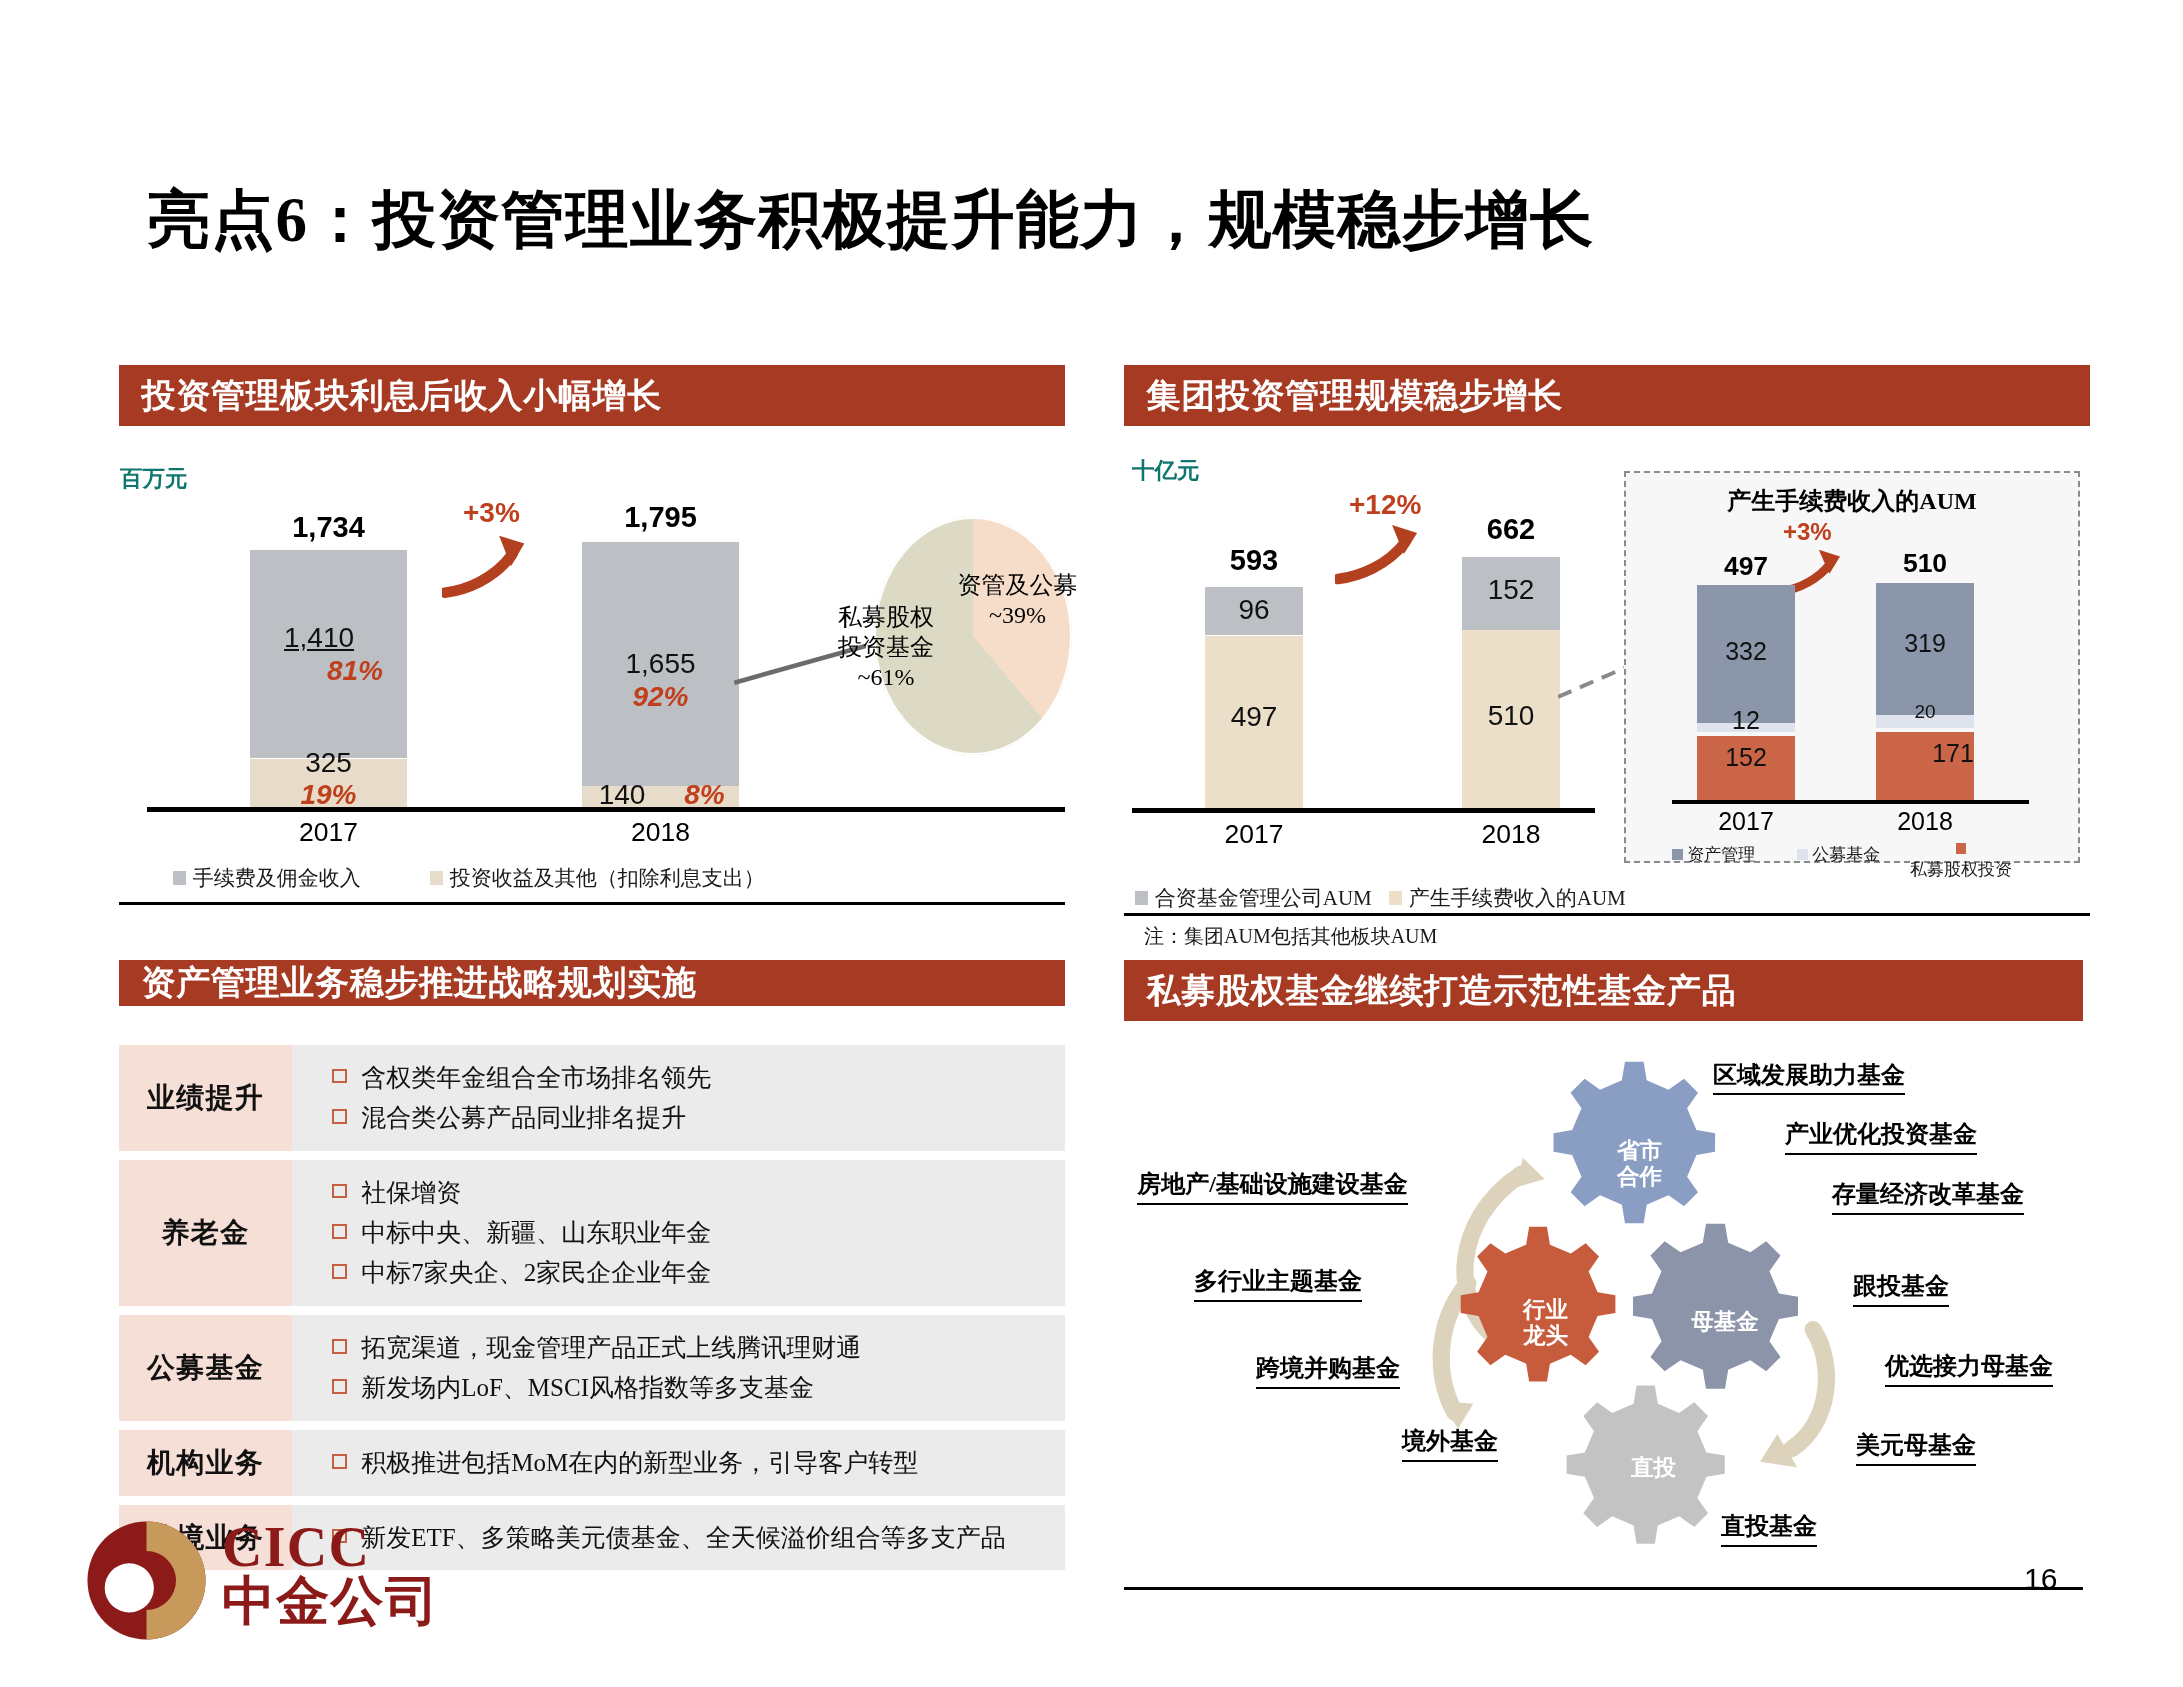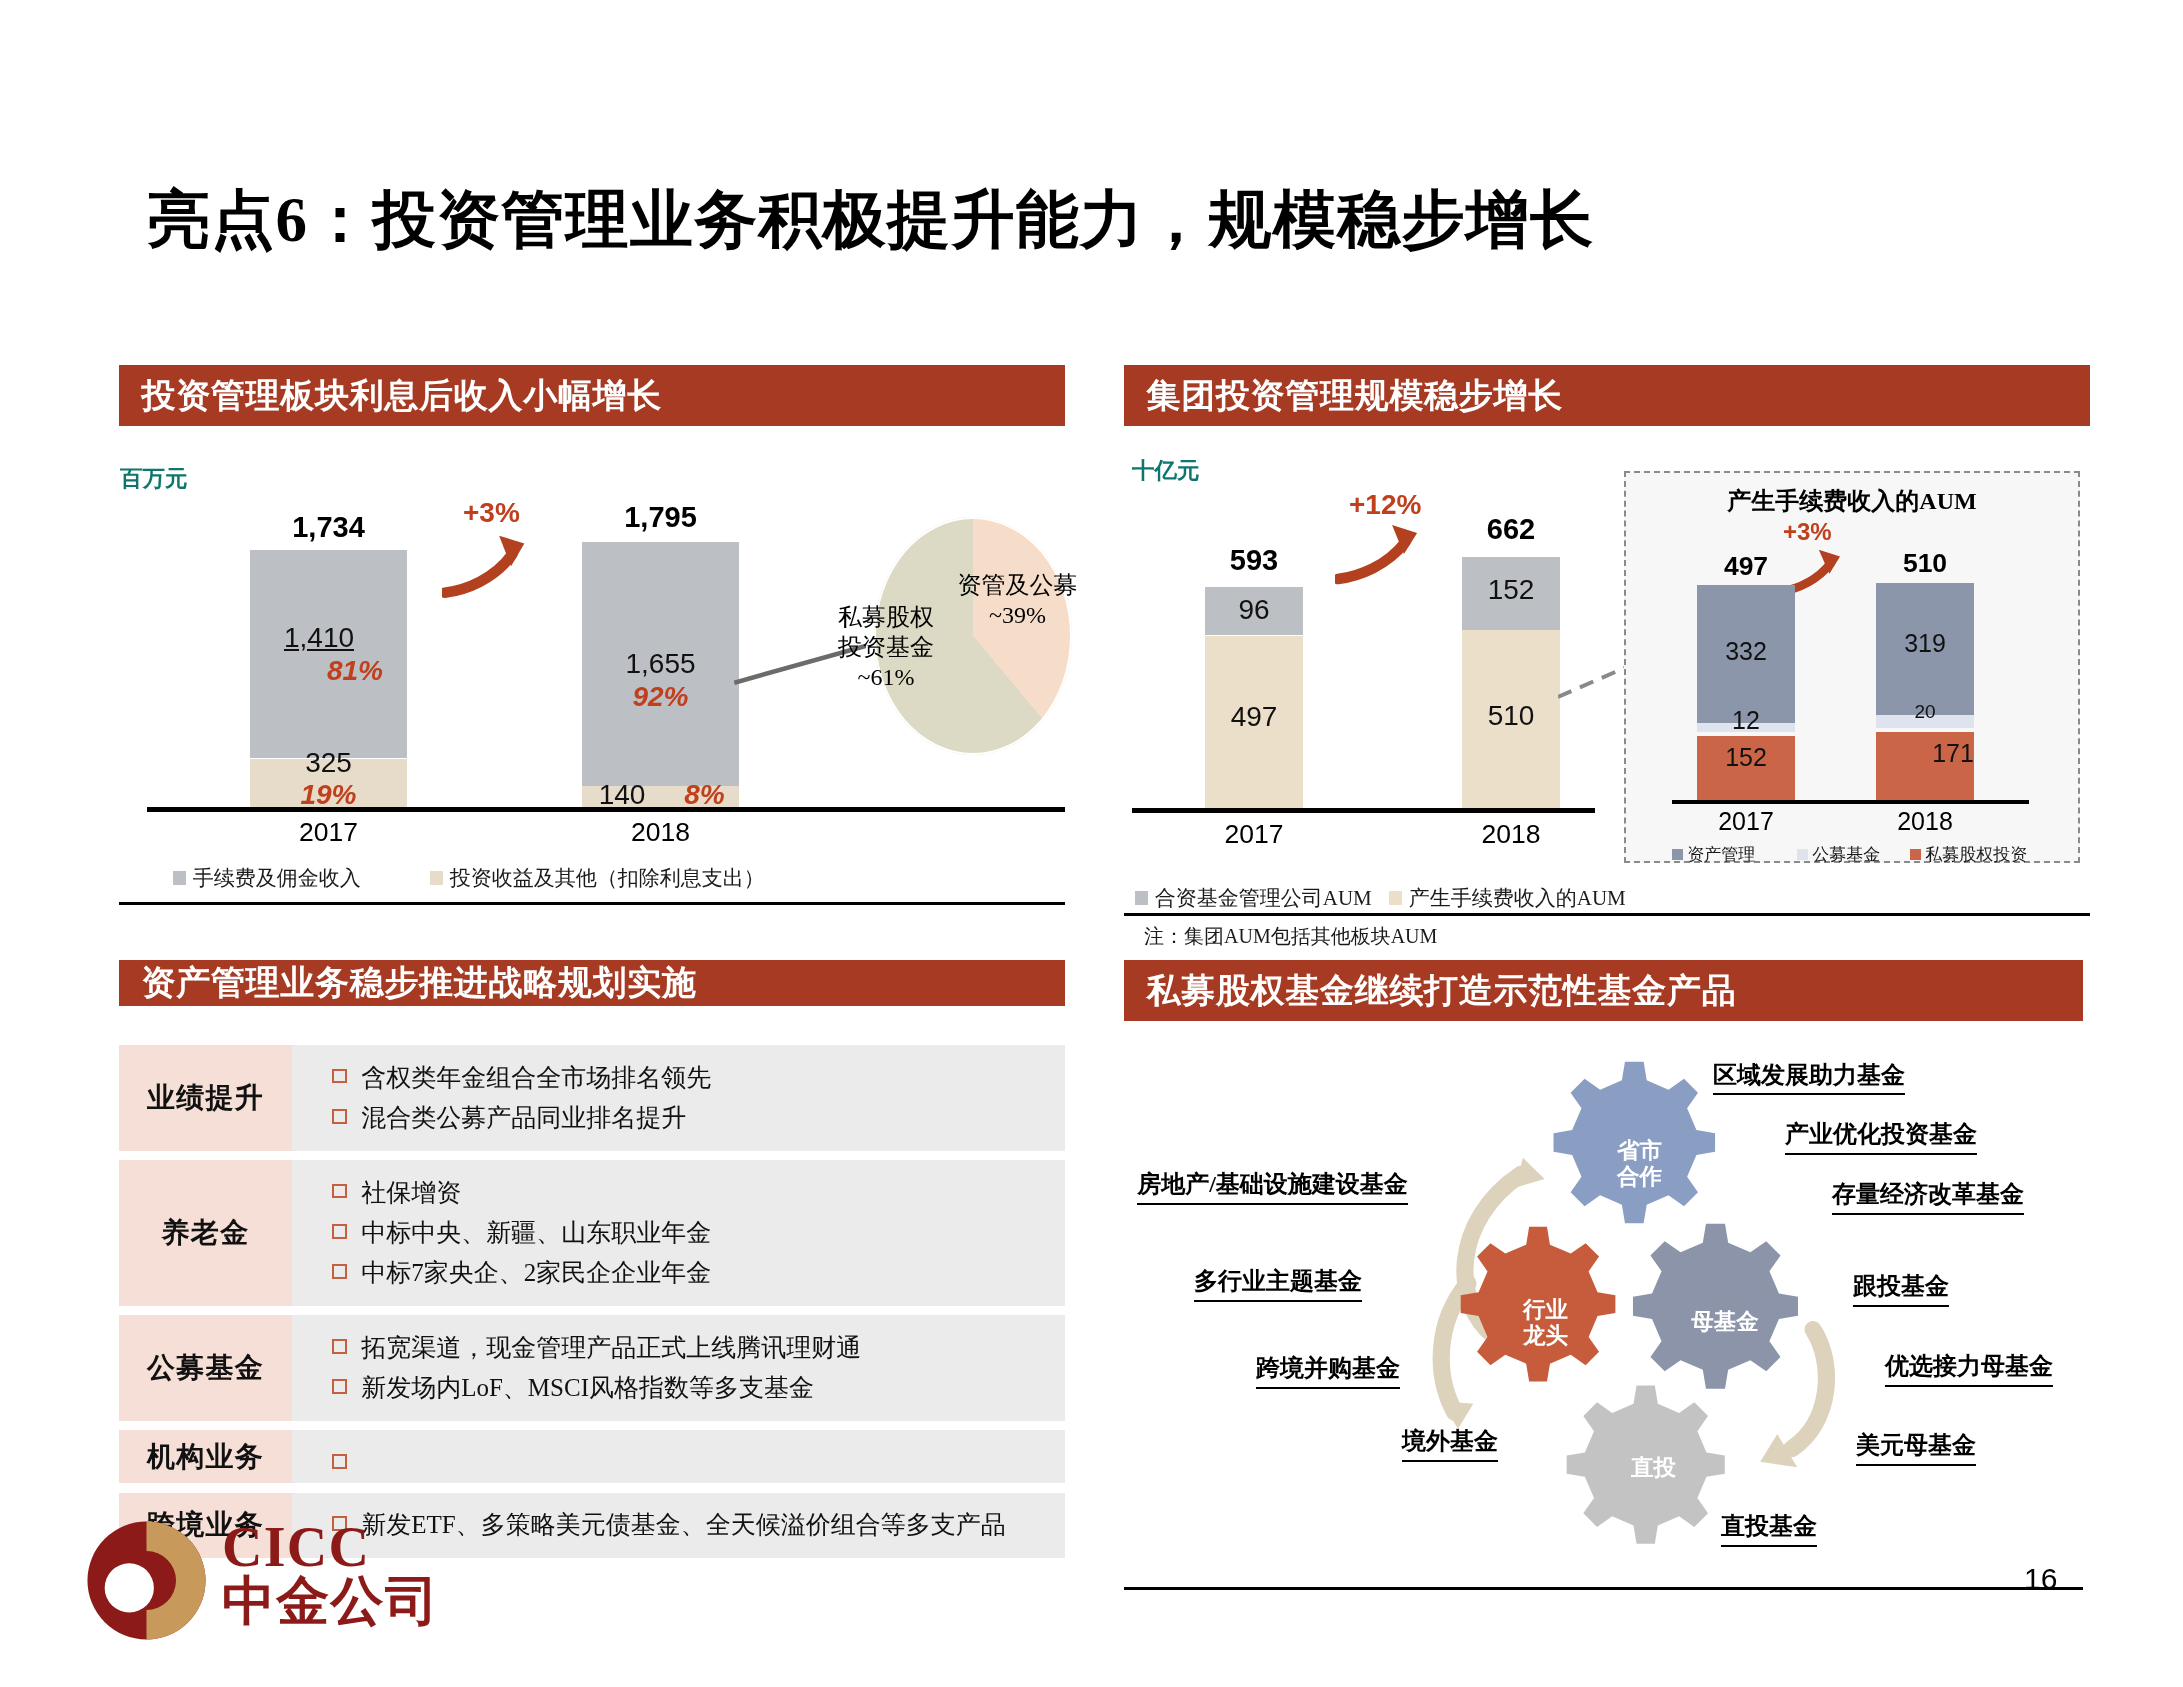--- a/index.html
+++ b/index.html
@@ -197,21 +197,21 @@
     <div class="axis-label" style="left:250px;top:334px;width:98px;font-size:25px;">2018</div>
 
     <div class="legend" style="left:46px;top:370px;font-size:17px;gap:4.6px;">
       <span class="sw" style="background:#8b96ab;width:10.6px;height:10.6px;"></span>
       <span>资产管理</span>
     </div>
     <div class="legend" style="left:171px;top:370px;font-size:17px;gap:4.6px;">
       <span class="sw" style="background:#dfe3ee;width:10.6px;height:10.6px;"></span>
       <span>公募基金</span>
     </div>
-    <div class="legend" style="left:284px;top:370px;font-size:17px;gap:4.6px;">
+    <div class="legend" style="left:284px;top:370px;font-size:17px;gap:4.6px;flex-direction:column;">
       <span class="sw" style="background:#ca6547;width:10.6px;height:10.6px;"></span>
       <span>私募股权投资</span>
     </div>
   </div>
 
   <div class="legend" style="left:1135px;top:884px;">
     <span class="sw" style="background:#bcc0c4;"></span>
     <span>合资基金管理公司AUM</span>
   </div>
   <div class="legend" style="left:1389px;top:884px;">
@@ -264,20 +264,21 @@
             <span class="sq"></span>
             <span>新发场内LoF、MSCI风格指数等多支基金</span>
           </div>
         </div>
       </div>
       <div class="trow">
         <div class="tkey">机构业务</div>
         <div class="tval">
           <div class="bullet">
             <span class="sq"></span>
+            <span>积极推进包括MoM在内的新型业务，引导客户转型</span>
           </div>
         </div>
       </div>
       <div class="trow">
         <div class="tkey">跨境业务</div>
         <div class="tval">
           <div class="bullet">
             <span class="sq"></span>
             <span>新发ETF、多策略美元债基金、全天候溢价组合等多支产品</span>
           </div>

